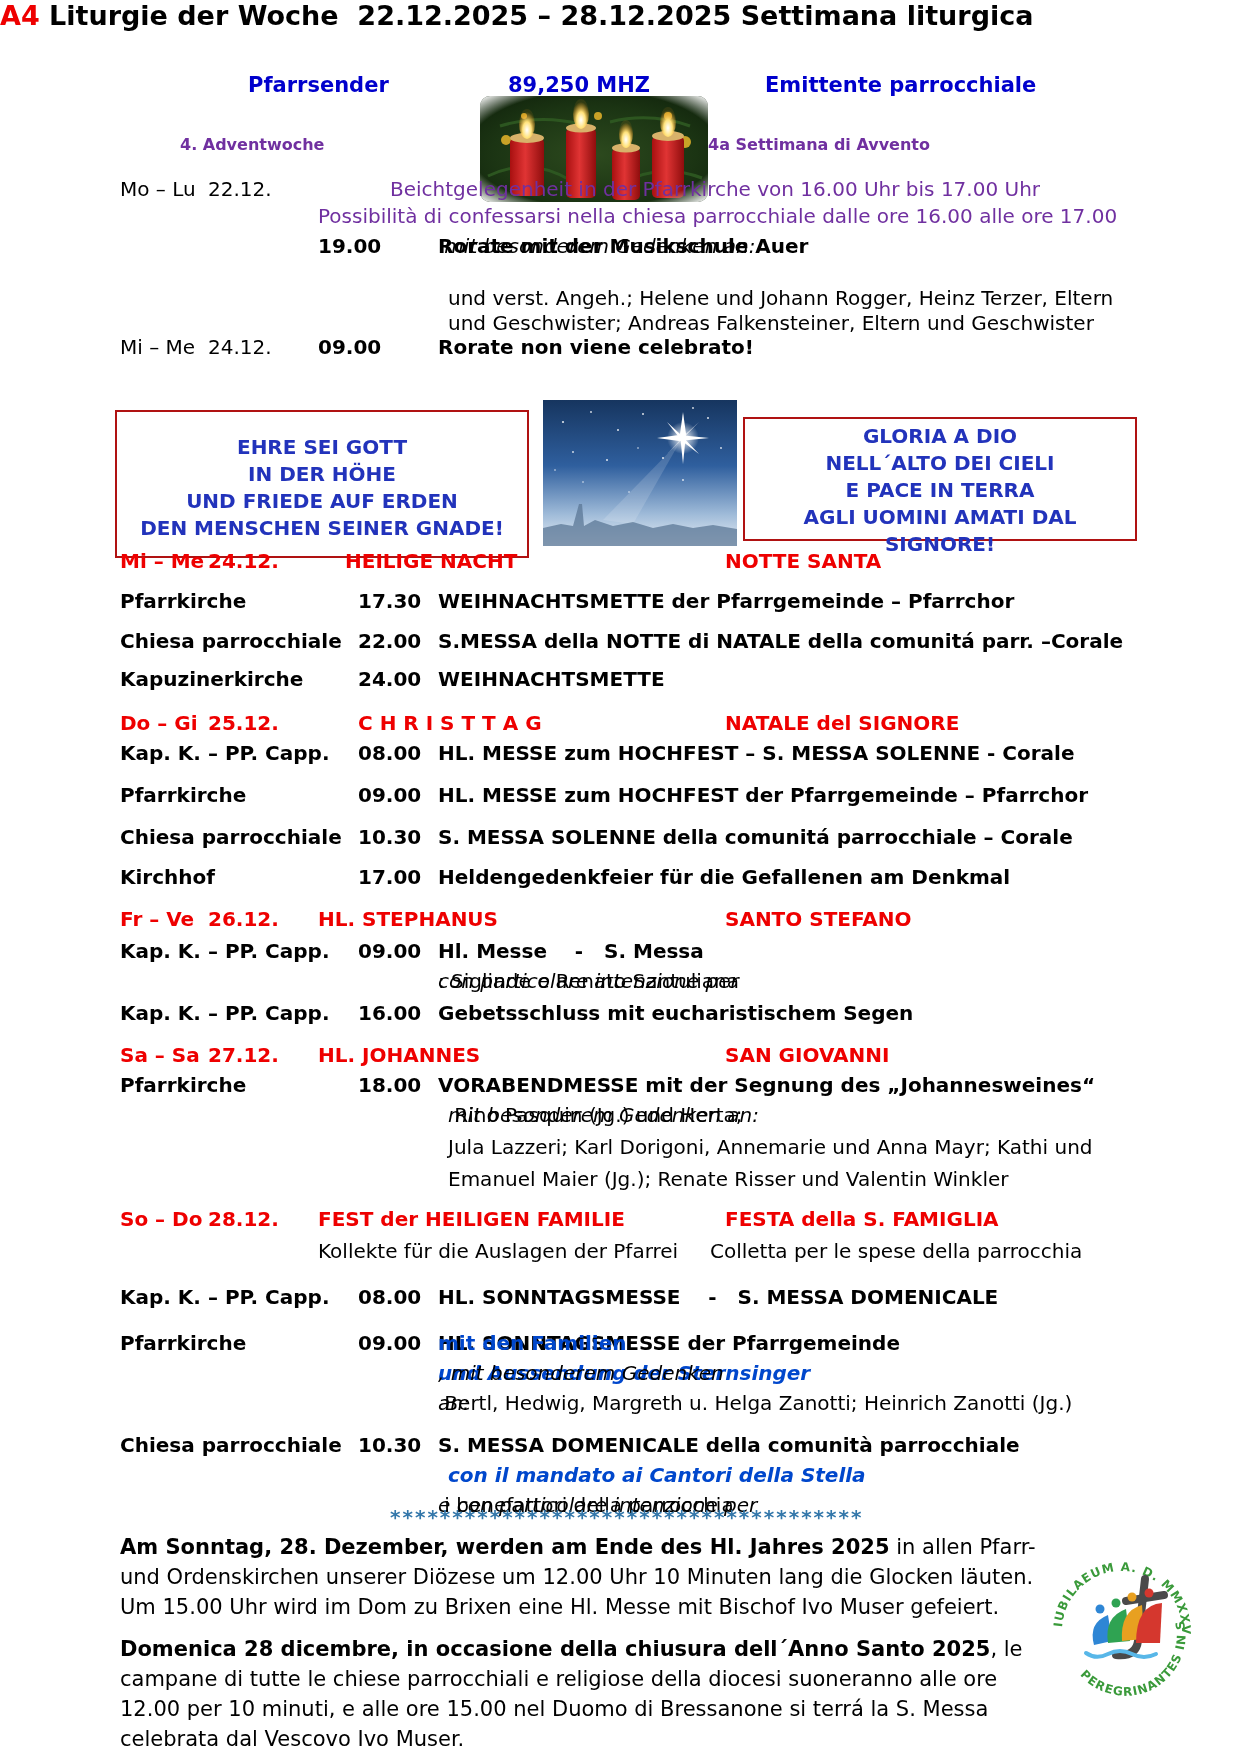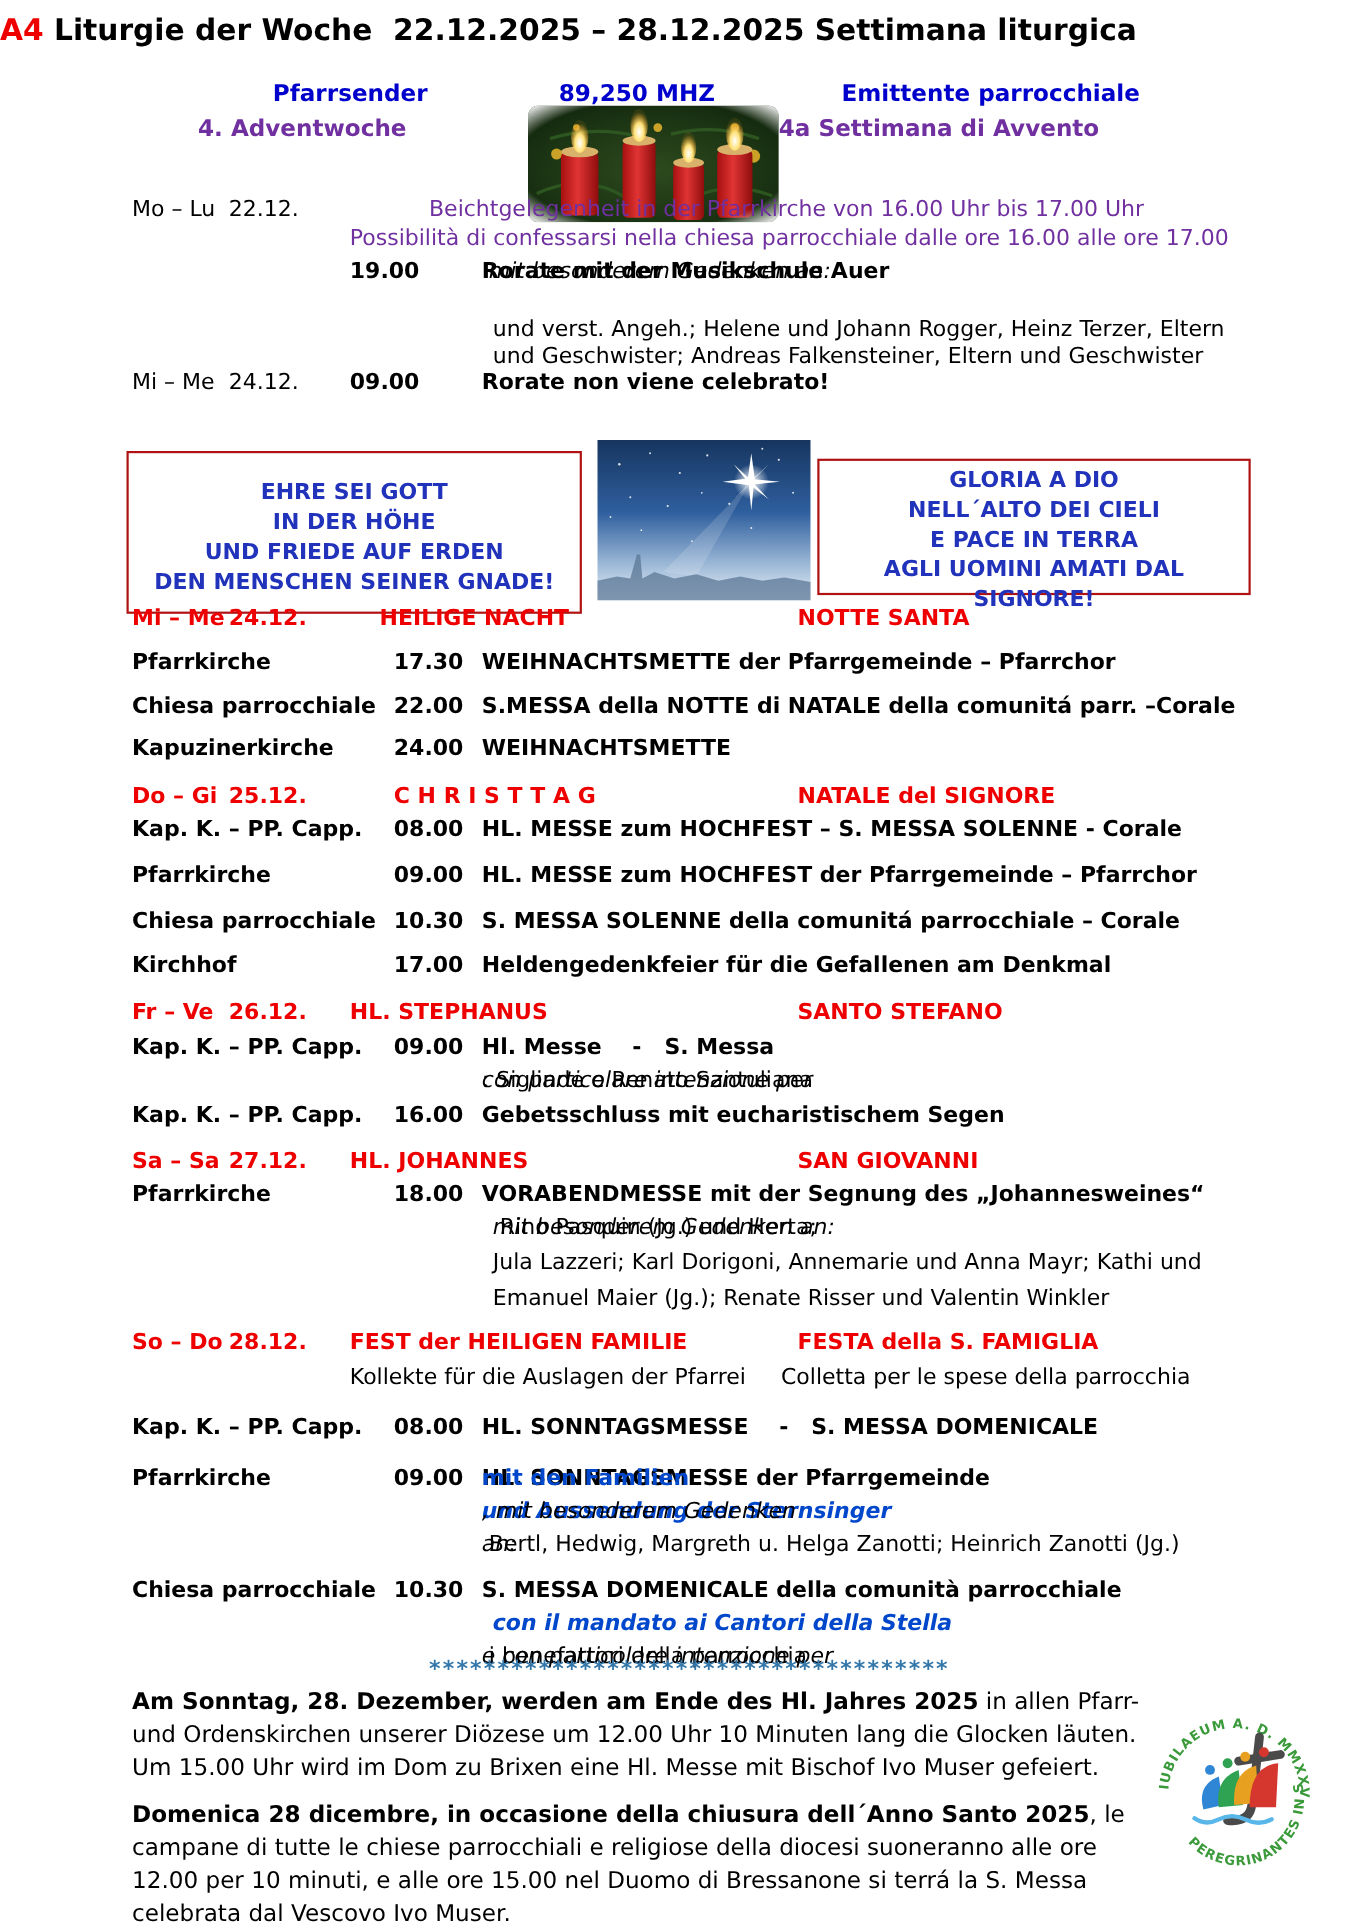--- a/index.html
+++ b/index.html
@@ -19,23 +19,23 @@
   .ps{left:120px;}
   .tm{left:358px;}
   .tm2{left:318px;}
   .ds{left:438px;text-align:center;}
   .td1{left:318px;}
   .td1-27{left:345px;}
   .td1-40{left:358px;}
   .td2{left:725px;}
   .nt{left:438px;}
   .nt2{left:448px;}
-  .hdr{top:34px;left:95px;font-size:27px;font-weight:bold;white-space:pre;margin-top:12px;}
+  .hdr{top:34px;left:95px;font-size:27px;font-weight:bold;white-space:pre;}
   .sub{top:72px;height:26px;font-size:21px;font-weight:bold;}
-  .wk{top:104px;height:26px;font-size:21px;font-weight:bold;}
+  .wk{top:132px;height:26px;font-size:16px;font-weight:bold;}
   .gbox{position:absolute;border:2px solid #b01212;background:#fff;text-align:center;
         color:#2233bb;font-weight:bold;font-size:20px;line-height:27px;}
   .sep{position:absolute;top:1505px;left:390px;color:#3377aa;font-weight:bold;
        font-size:20px;letter-spacing:2px;white-space:pre;}
   .para{position:absolute;left:120px;width:928px;font-size:21px;line-height:30px;}
 </style>
 </head>
 <body>
 
 <div class="page">

